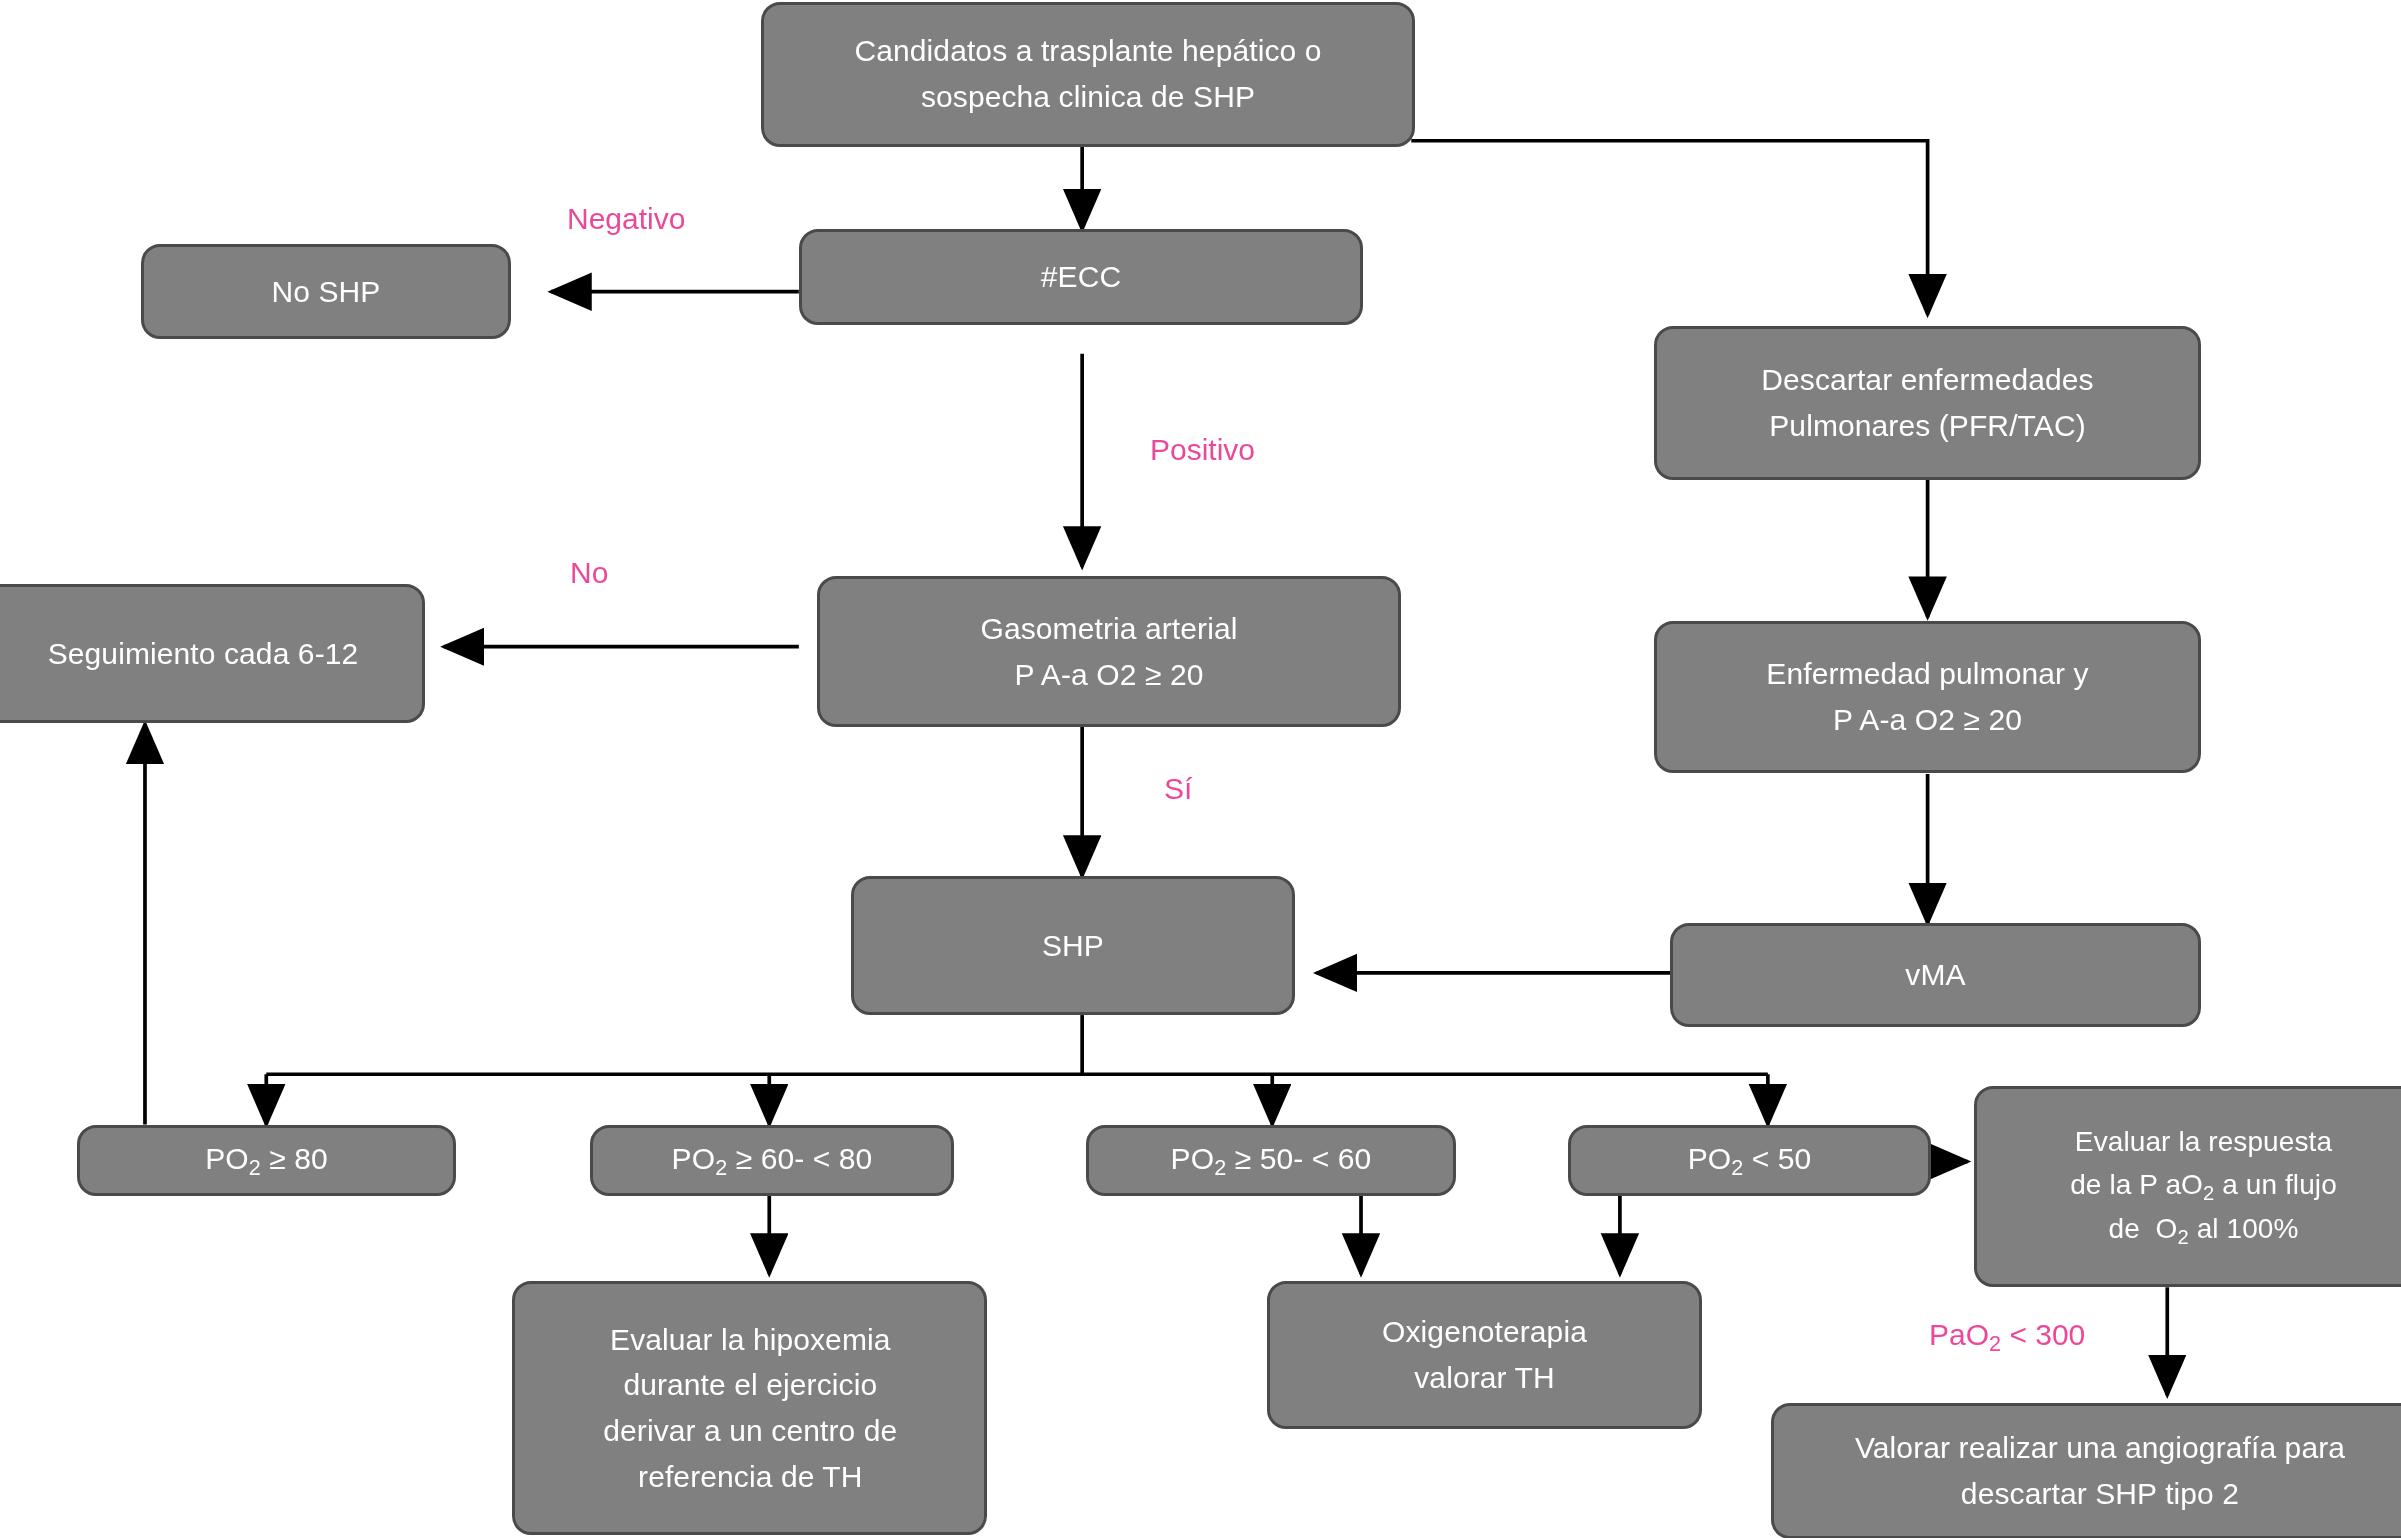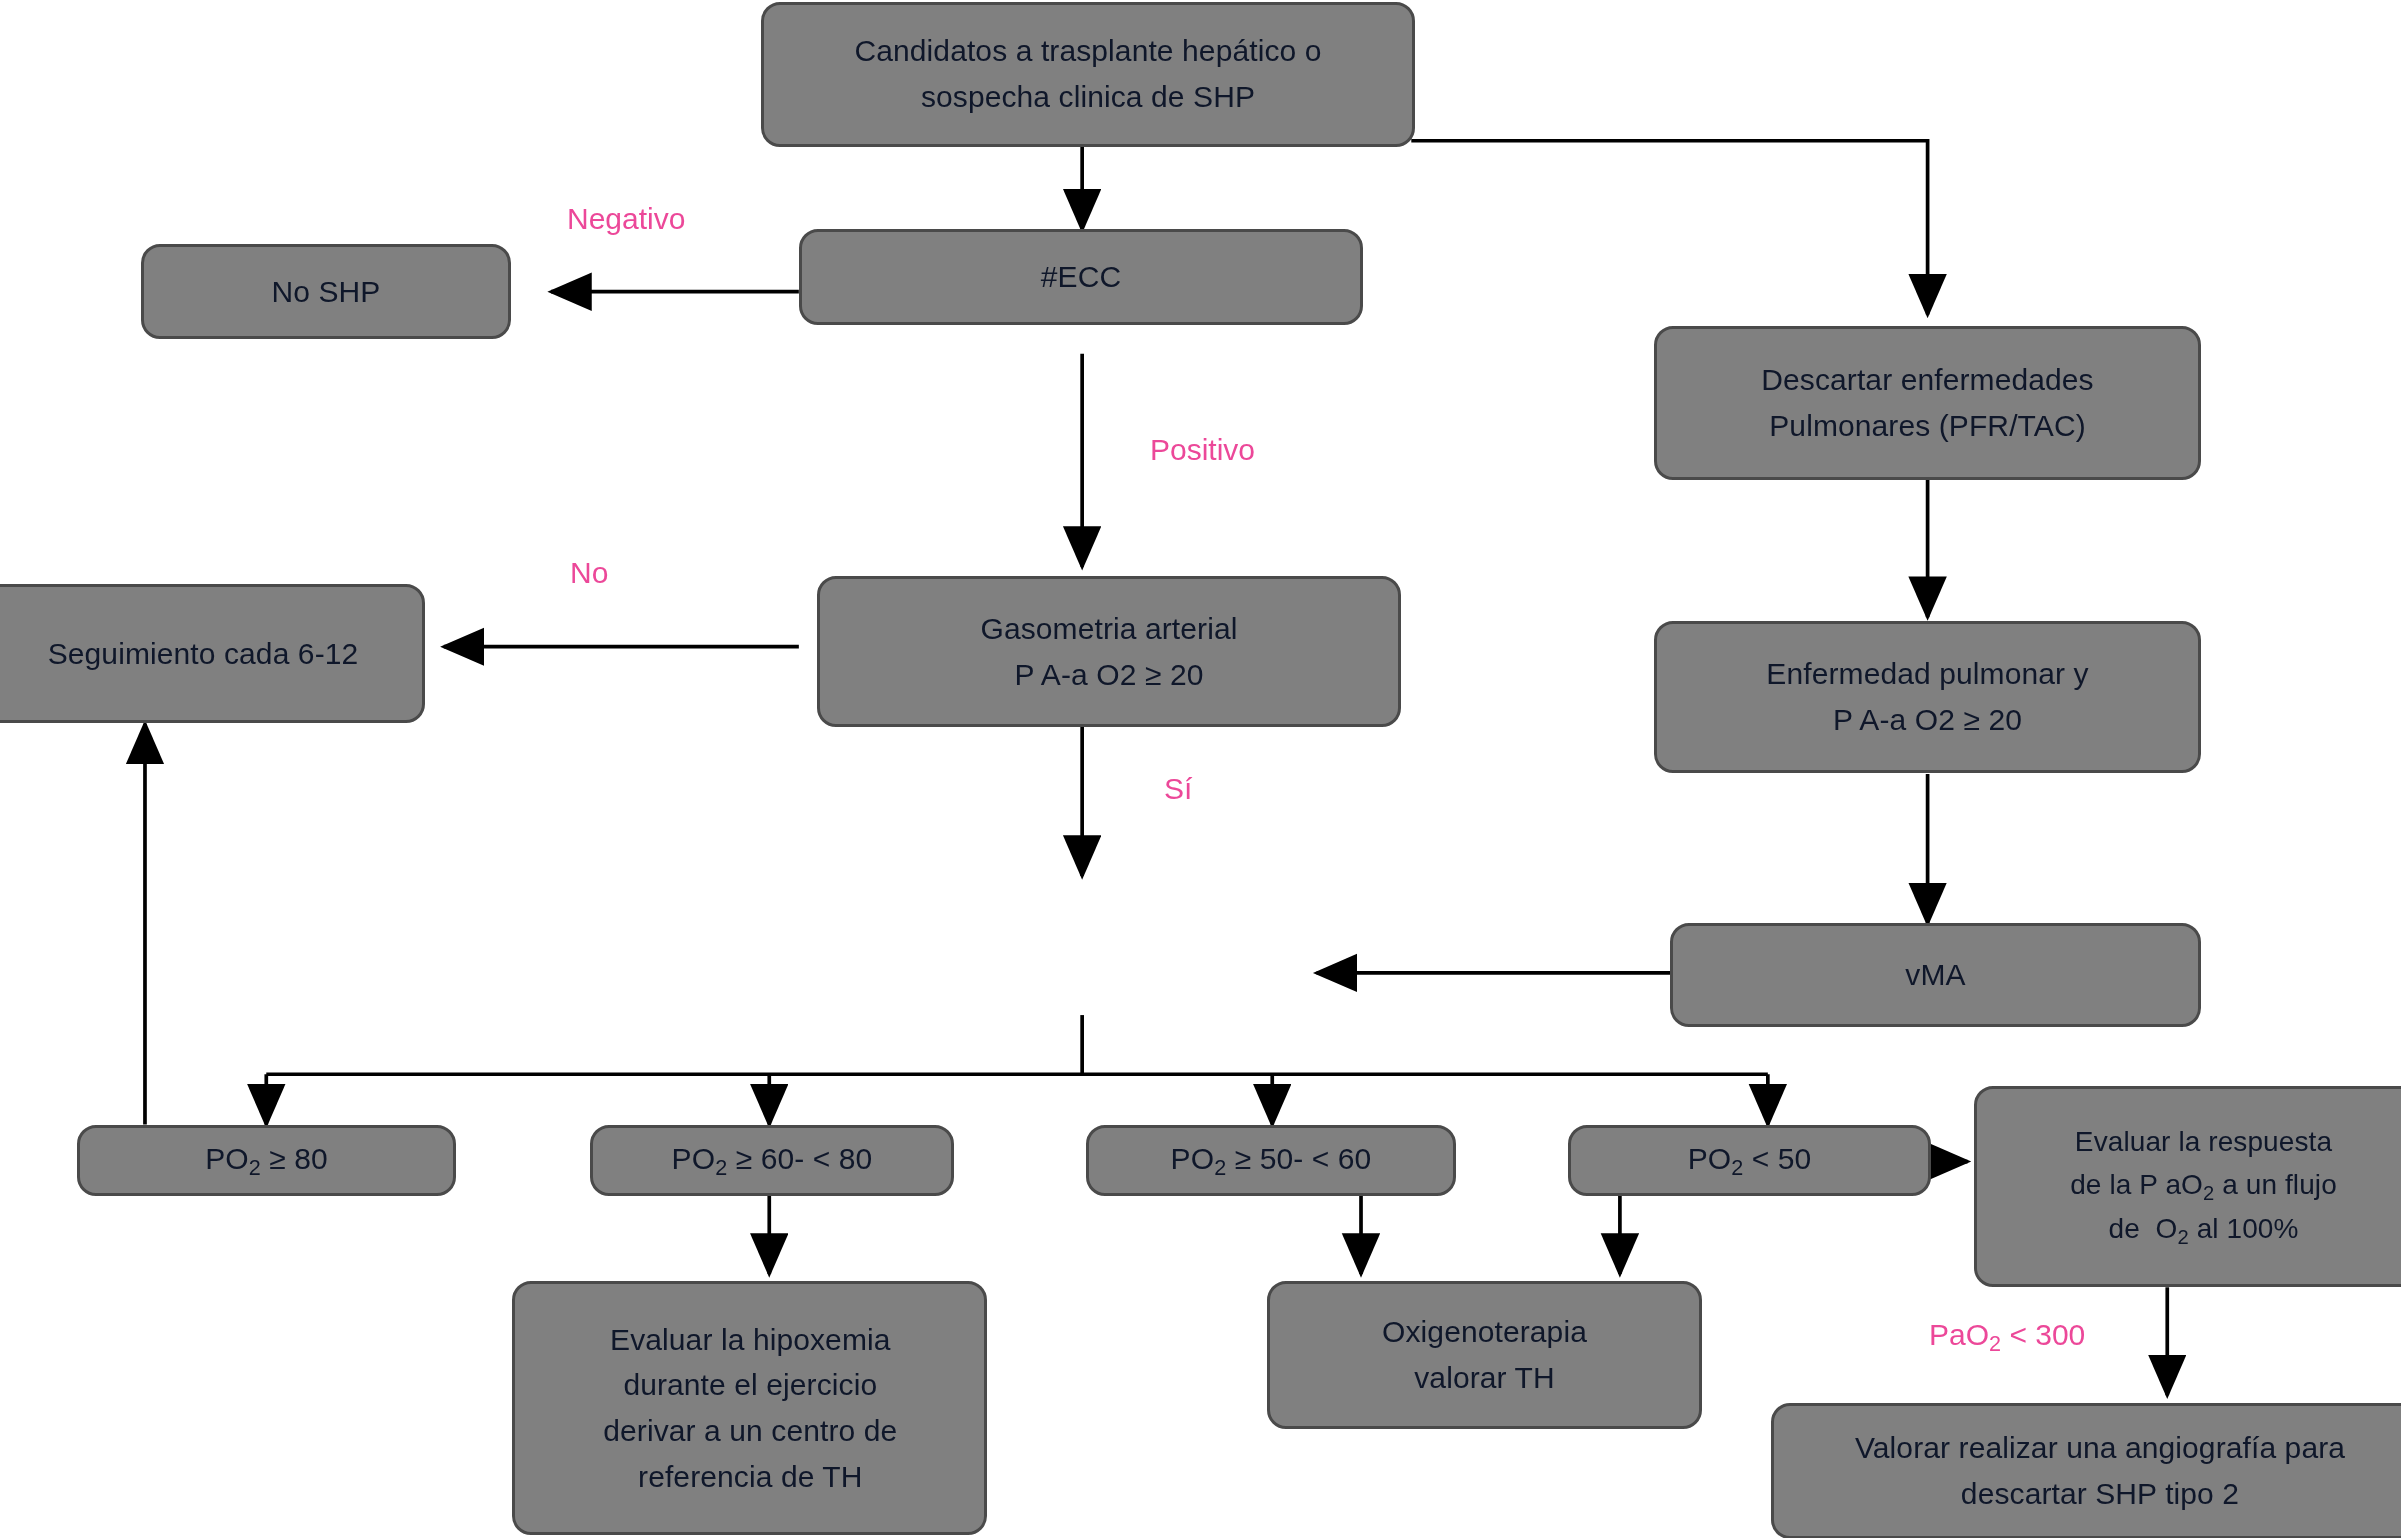--- a/index.html
+++ b/index.html
@@ -22,21 +22,21 @@
     width: 2401px;
     height: 1539px;
     pointer-events: none;
   }
   .node {
     position: absolute;
     box-sizing: border-box;
     background: #808080;
     border: 3.7px solid #4a4a4a;
     border-radius: 19px;
-    color: #0f172a;
+    color: #ffffff;
     display: flex;
     align-items: center;
     justify-content: center;
     text-align: center;
     font-size: 30px;
     line-height: 1.52;
     letter-spacing: 0.1px;
     white-space: pre-line;
     padding: 0 10.4px;
   }
@@ -112,20 +112,21 @@
 Pulmonares (PFR/TAC)</div>
 
   <div class="node" style="left:799px; top:576px; width:584px; height:151px;margin-left:18px;">Gasometria arterial
 P A-a O2 ≥ 20</div>
 
   <div class="node" style="left:-19px; top:584px; width:444px; height:139px;">Seguimiento cada 6-12</div>
 
   <div class="node" style="left:1654px; top:621px; width:547px; height:152px;">Enfermedad pulmonar y
 P A-a O2 ≥ 20</div>
 
+  <div class="node" style="left:851px; top:876px; width:444px; height:139px;">SHP</div>
 
   <div class="node" style="left:1670px; top:923px; width:531px; height:104px;">vMA</div>
 
   <div class="node" style="left:77px; top:1125px; width:379px; height:71px;">
     <span>PO<span class="sub">2</span> ≥ 80</span>
   </div>
 
   <div class="node" style="left:590px; top:1125px; width:364px; height:71px;">
     <span>PO<span class="sub">2</span> ≥ 60- &lt; 80</span>
   </div>

